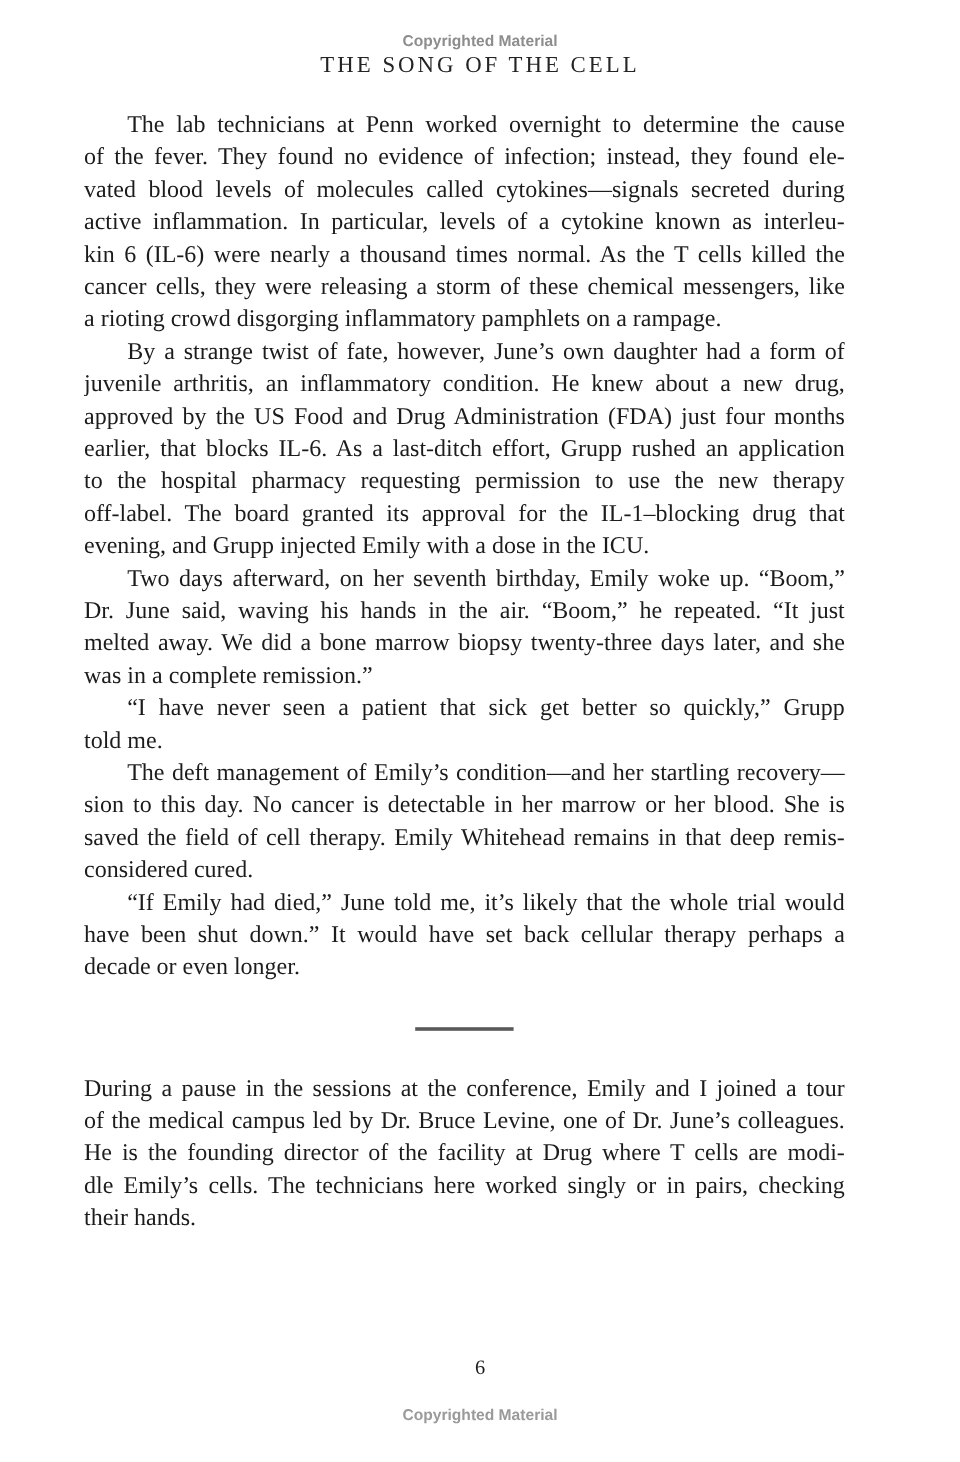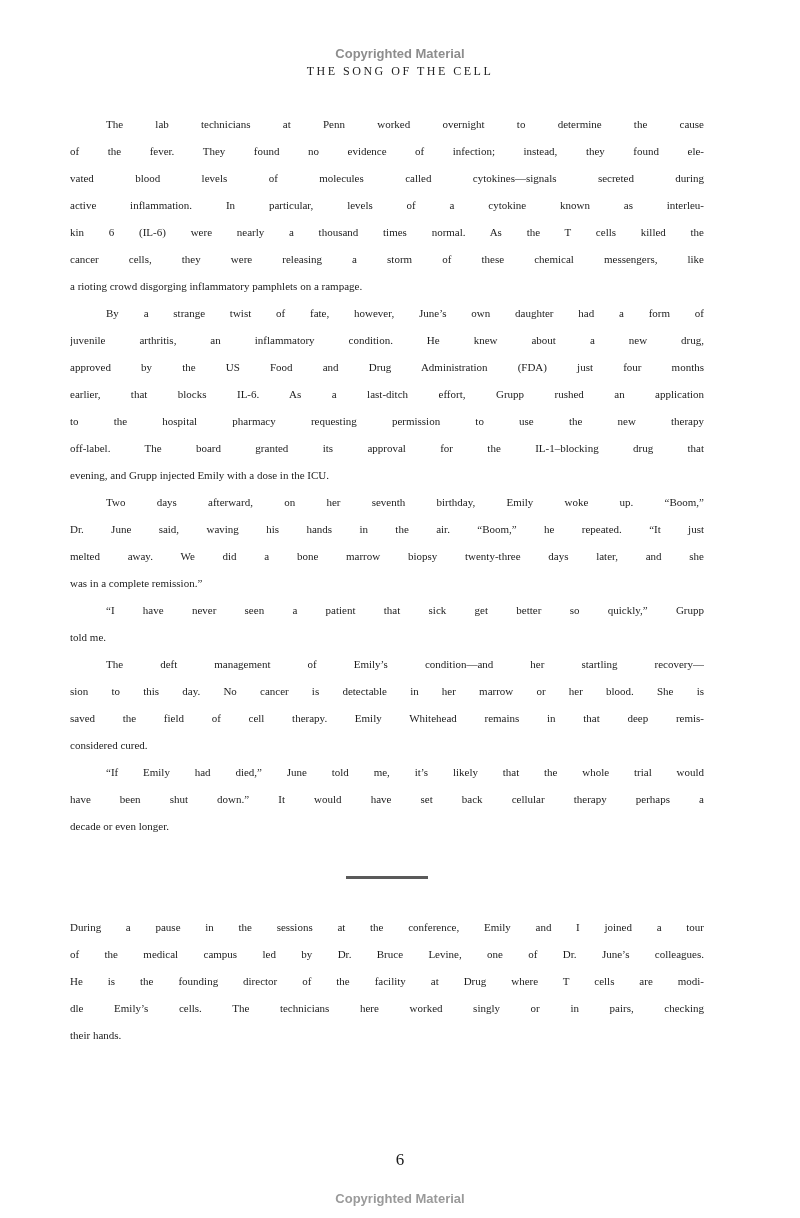--- a/index.html
+++ b/index.html
@@ -4,43 +4,43 @@
 <style>
   html, body { margin: 0; padding: 0; }
   body {
     width: 800px; height: 1218px;
     background: #ffffff;
     font-family: "Liberation Serif", "DejaVu Serif", serif;
     color: #1c1c1c;
     position: relative;
     overflow: hidden;
   }
-  .page { width: 800px; height: 1164px; position: relative; margin-top: 20px; }
+  .page { width: 800px; height: 1164px; position: relative; }
 
   .top-notice {
     position: absolute; top: 26px; left: 0; width: 100%;
     text-align: center;
     font-family: "Liberation Sans", "DejaVu Sans", sans-serif;
     font-size: 13px; font-weight: bold; color: #8d8d8d;
   }
   .running-header {
     position: absolute; top: 44px; left: 0; width: 100%;
     text-align: center;
     font-family: "Liberation Serif", "DejaVu Serif", serif;
-    font-size: 12px; letter-spacing: 2.5px; color: #242424;
+    font-size: 19px; letter-spacing: 2.5px; color: #242424;
     font-weight: normal;
   }
 
   .text-block {
     position: absolute; top: 91px; left: 70px; width: 634px;
   }
   .para { margin: 0; padding: 0; }
   .line {
     height: 27px; line-height: 27px;
-    font-size: 11px;
+    font-size: 20px;
     text-align: justify;
     text-align-last: justify;
     white-space: normal;
     overflow: hidden;
   }
   .line.last { text-align-last: left; }
   .para.indent .line:first-child { text-indent: 36px; }
 
   .section-divider {
     width: 82px; height: 0;

